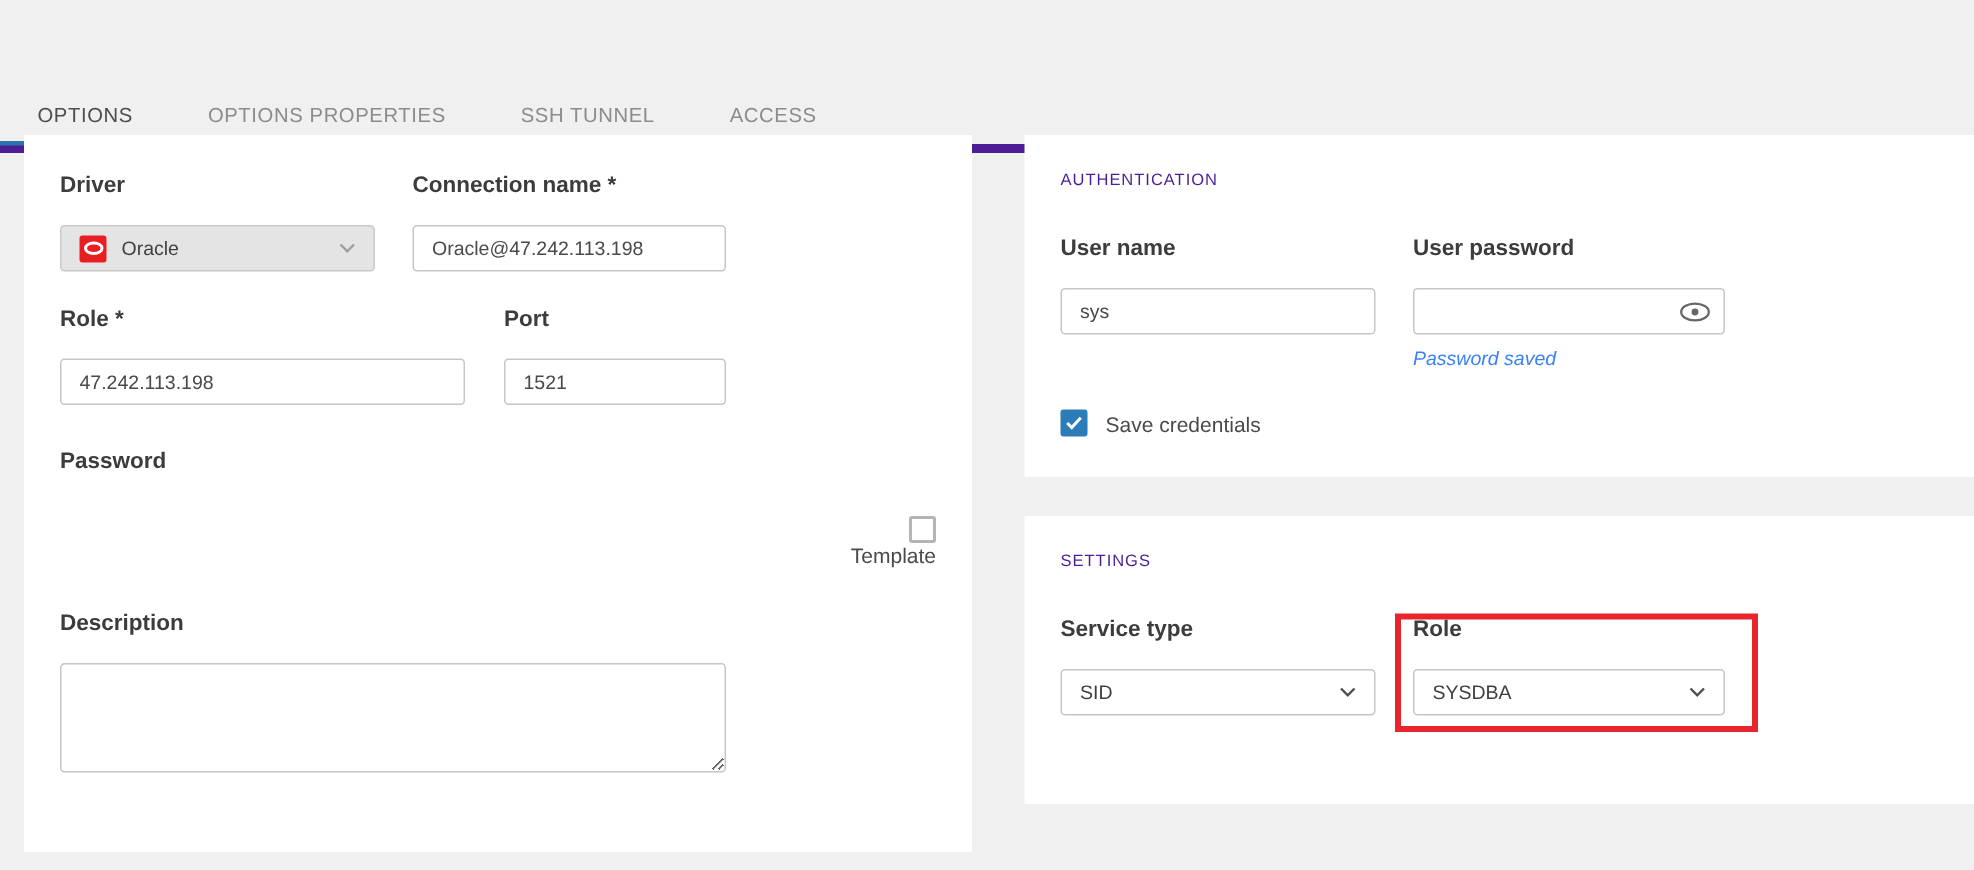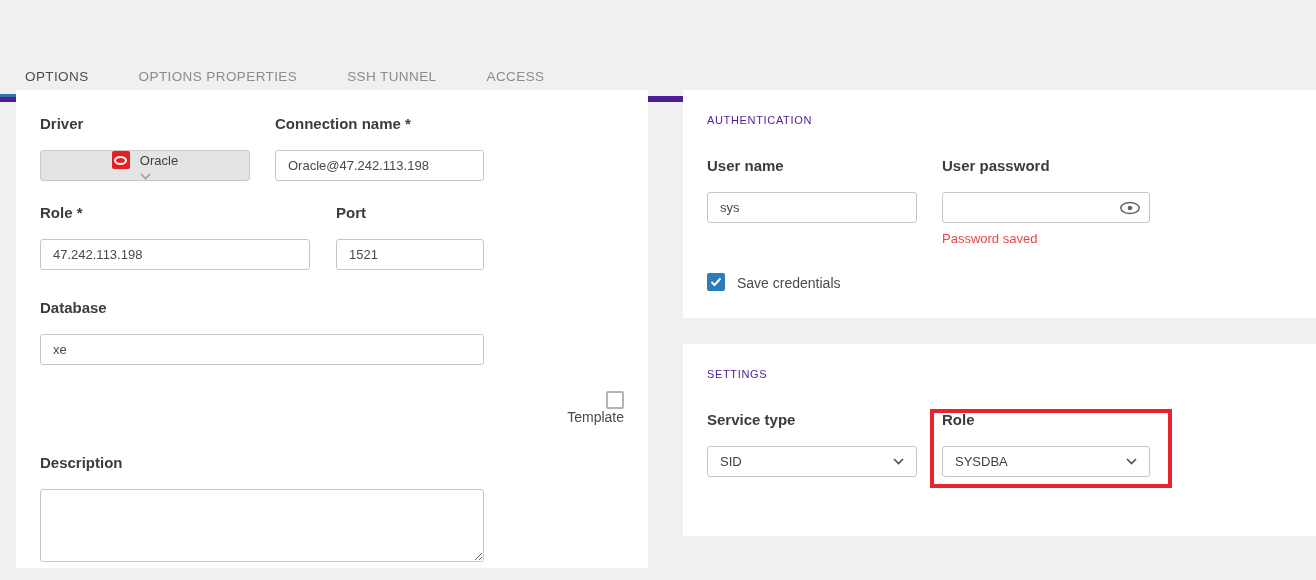--- a/index.html
+++ b/index.html
@@ -42,21 +42,21 @@
   .input, .fake-select {
     height:31px; border:1px solid #c6c6c6; border-radius:3px;
     background:#fff; font-size:13px; color:#4a4a4a;
     padding:0 12px; box-sizing:border-box; width:100%;
     font-family:inherit; outline:none;
   }
   .fake-select {
     display:flex; align-items:center; justify-content:space-between;
     cursor:pointer; color:#3f3f3f;
   }
-  .driver-select { background:#e4e4e4; border-color:#c9c9c9;flex-direction:column; }
+  .driver-select { background:#e4e4e4; border-color:#c9c9c9; }
   .driver-left { display:flex; align-items:center; }
   .chev { color:#4f4f4f; display:flex; }
   .chev.light { color:#9e9e9e; }
 
   .oracle-badge {
     width:18px; height:18px; background:#e81e25; border-radius:2px;
     display:flex; align-items:center; justify-content:center; margin-right:10px;
     flex:none;
   }
   .oracle-ring { width:9px; height:5px; border:2px solid #fff; border-radius:50%; }
@@ -69,21 +69,21 @@
   .cb {
     width:18px; height:18px; box-sizing:border-box; flex:none;
     border:2px solid #b5b5b5; border-radius:2px; background:#fff; cursor:pointer;
     display:flex; align-items:center; justify-content:center;
   }
   .cb svg { display:none; }
   .cb.checked { background:#2b7cb9; border-color:#2b7cb9; }
   .cb.checked svg { display:block; }
   .cb-label { font-size:14px; color:#4a4a4a; margin-left:12px; }
 
-  .hint { font-size:13px; color:#ef4444; margin-top:8px; }
+  .hint { font-size:13px; color:#3b82f6; margin-top:8px;font-style:italic; }
 
   .pw-wrap { position:relative; }
   .pw-wrap .input { padding-right:38px; }
   .eye-btn {
     position:absolute; right:9px; top:50%; transform:translateY(-50%);
     background:none; border:none; padding:0; margin:0; cursor:pointer;
     display:flex; align-items:center;
   }
 
   textarea.desc {
@@ -151,22 +151,21 @@
       <div class="field-label">Role *</div>
       <input class="input" type="text" value="47.242.113.198" style="">
     </div>
     <div class="w148">
       <div class="field-label">Port</div>
       <input class="input" type="text" value="1521" style="">
     </div>
   </div>
 
   <div class="mt28">
-    <div class="field-label">Database</div>
-    <input class="input w444" type="text" value="xe" style="">
+    <div class="field-label">Password</div>
   </div>
 
   <div class="cbrow mt26">
     <div class="cb">
       
     </div>
     <div class="cb-label">Template</div>
   </div>
 
   <div class="mt28">

